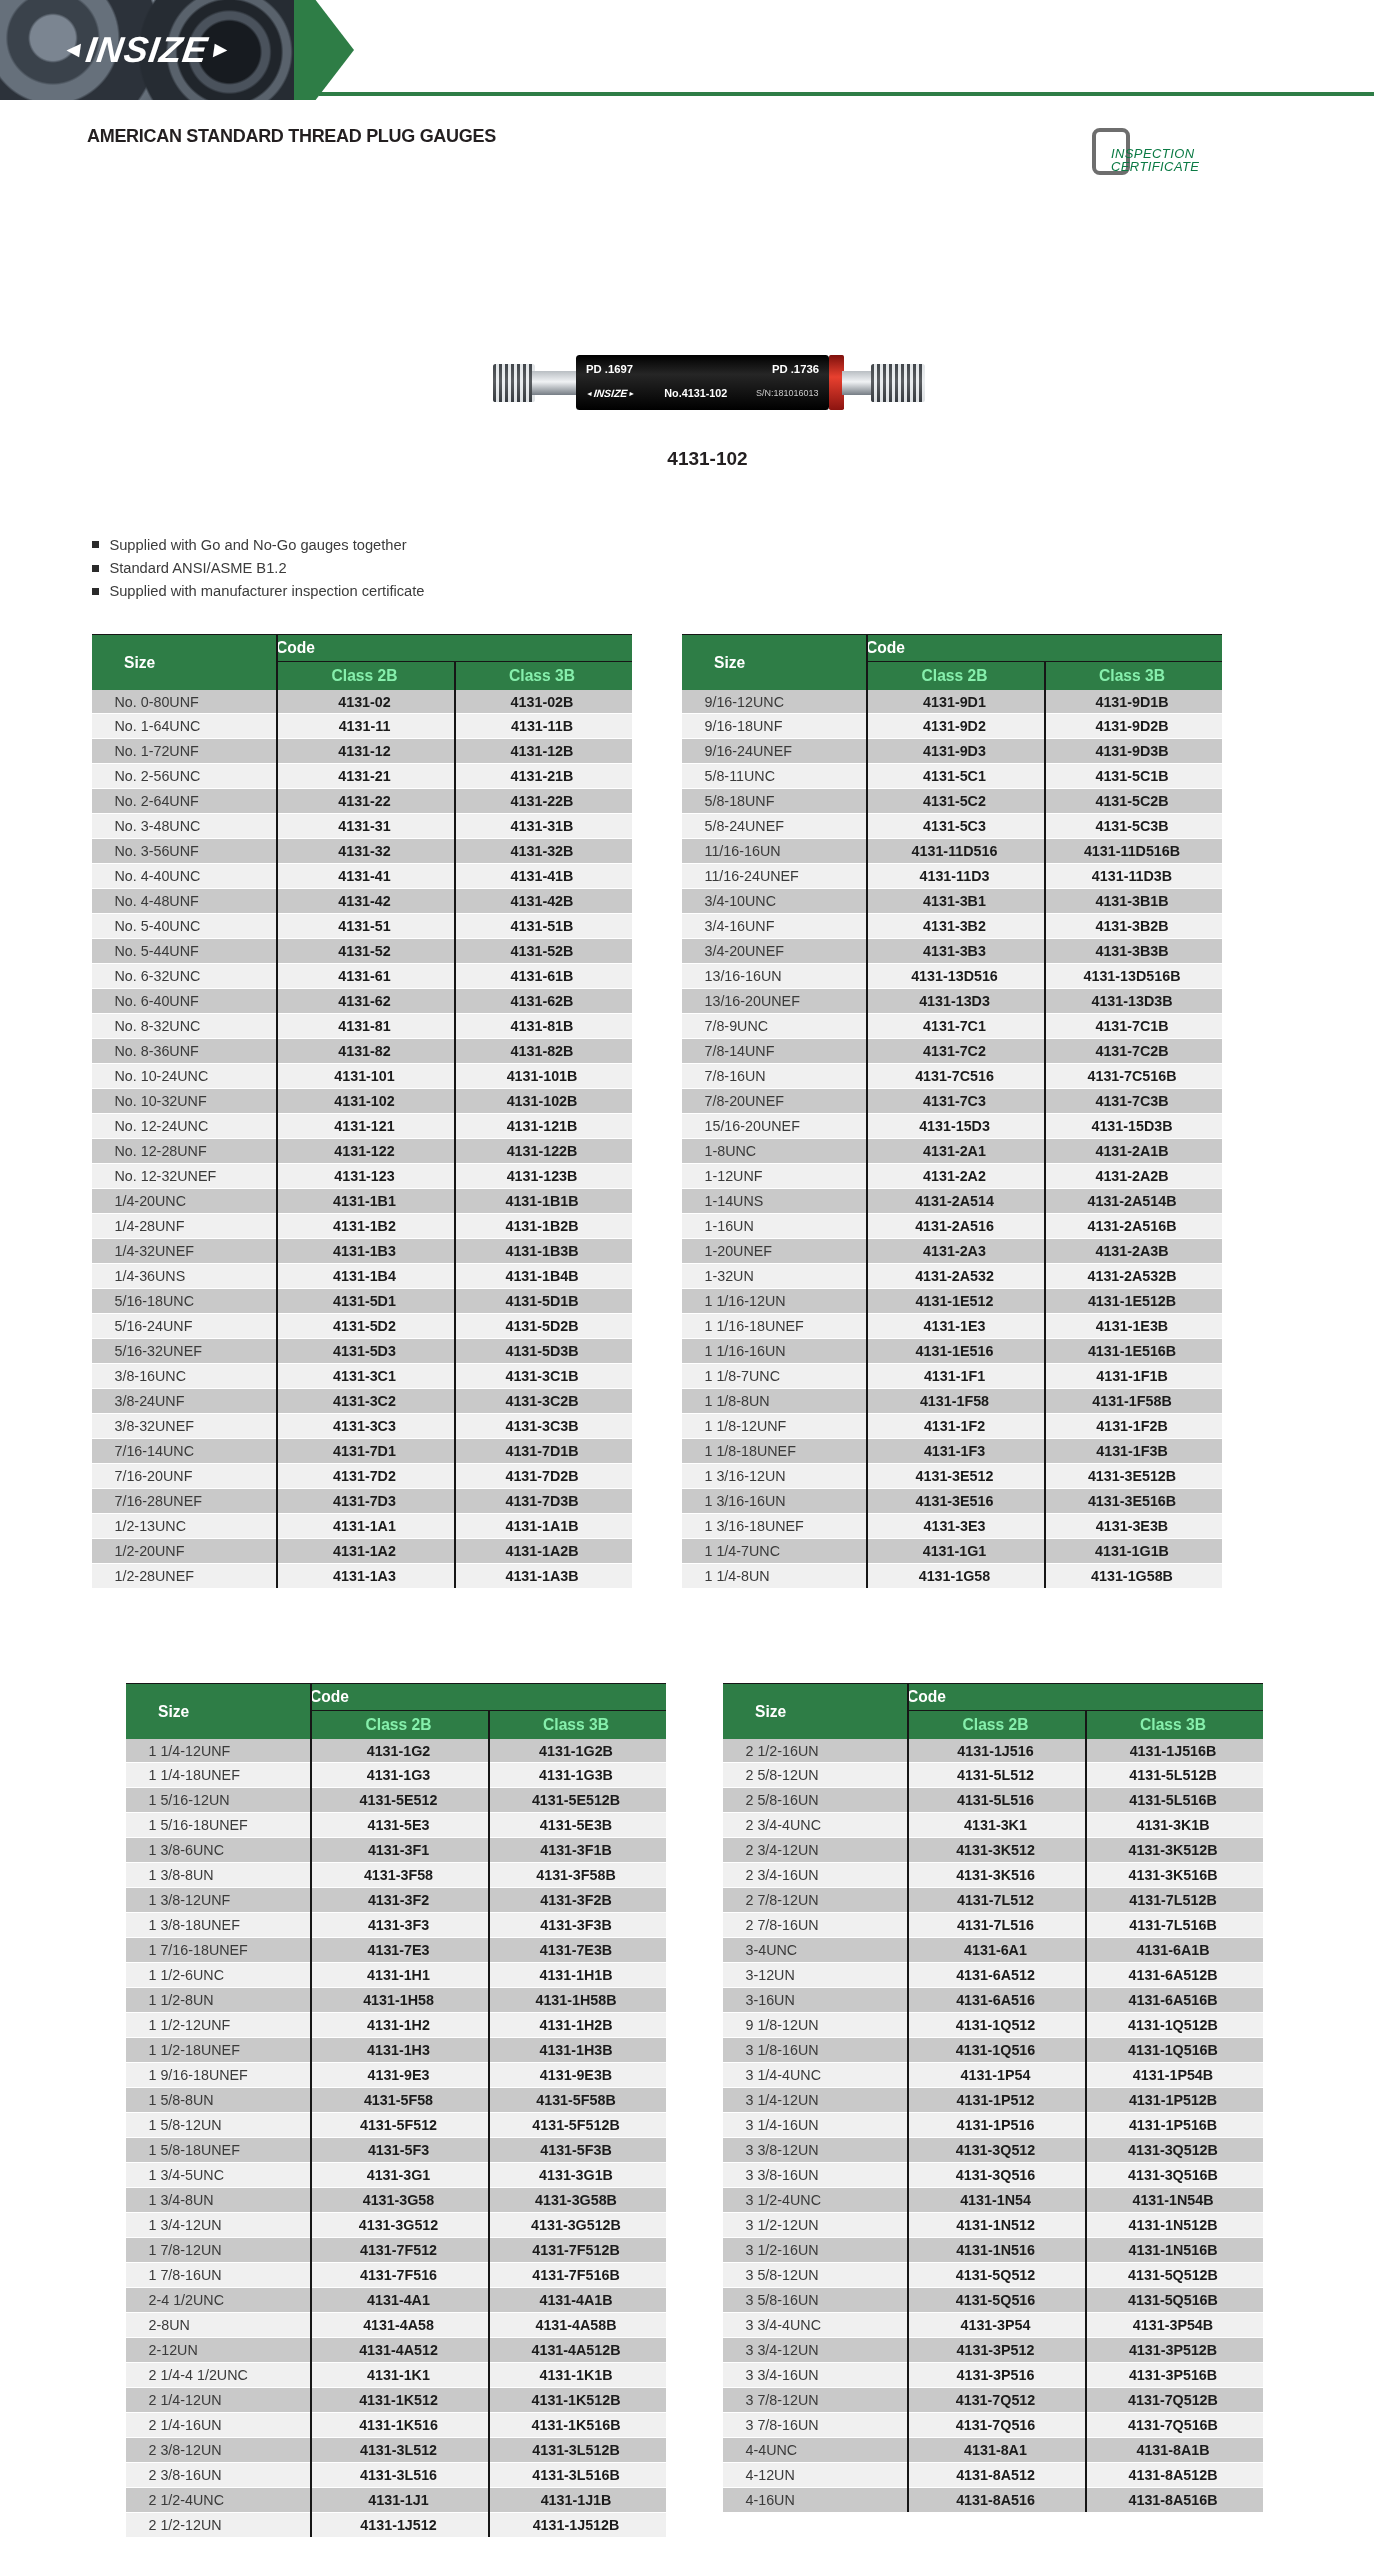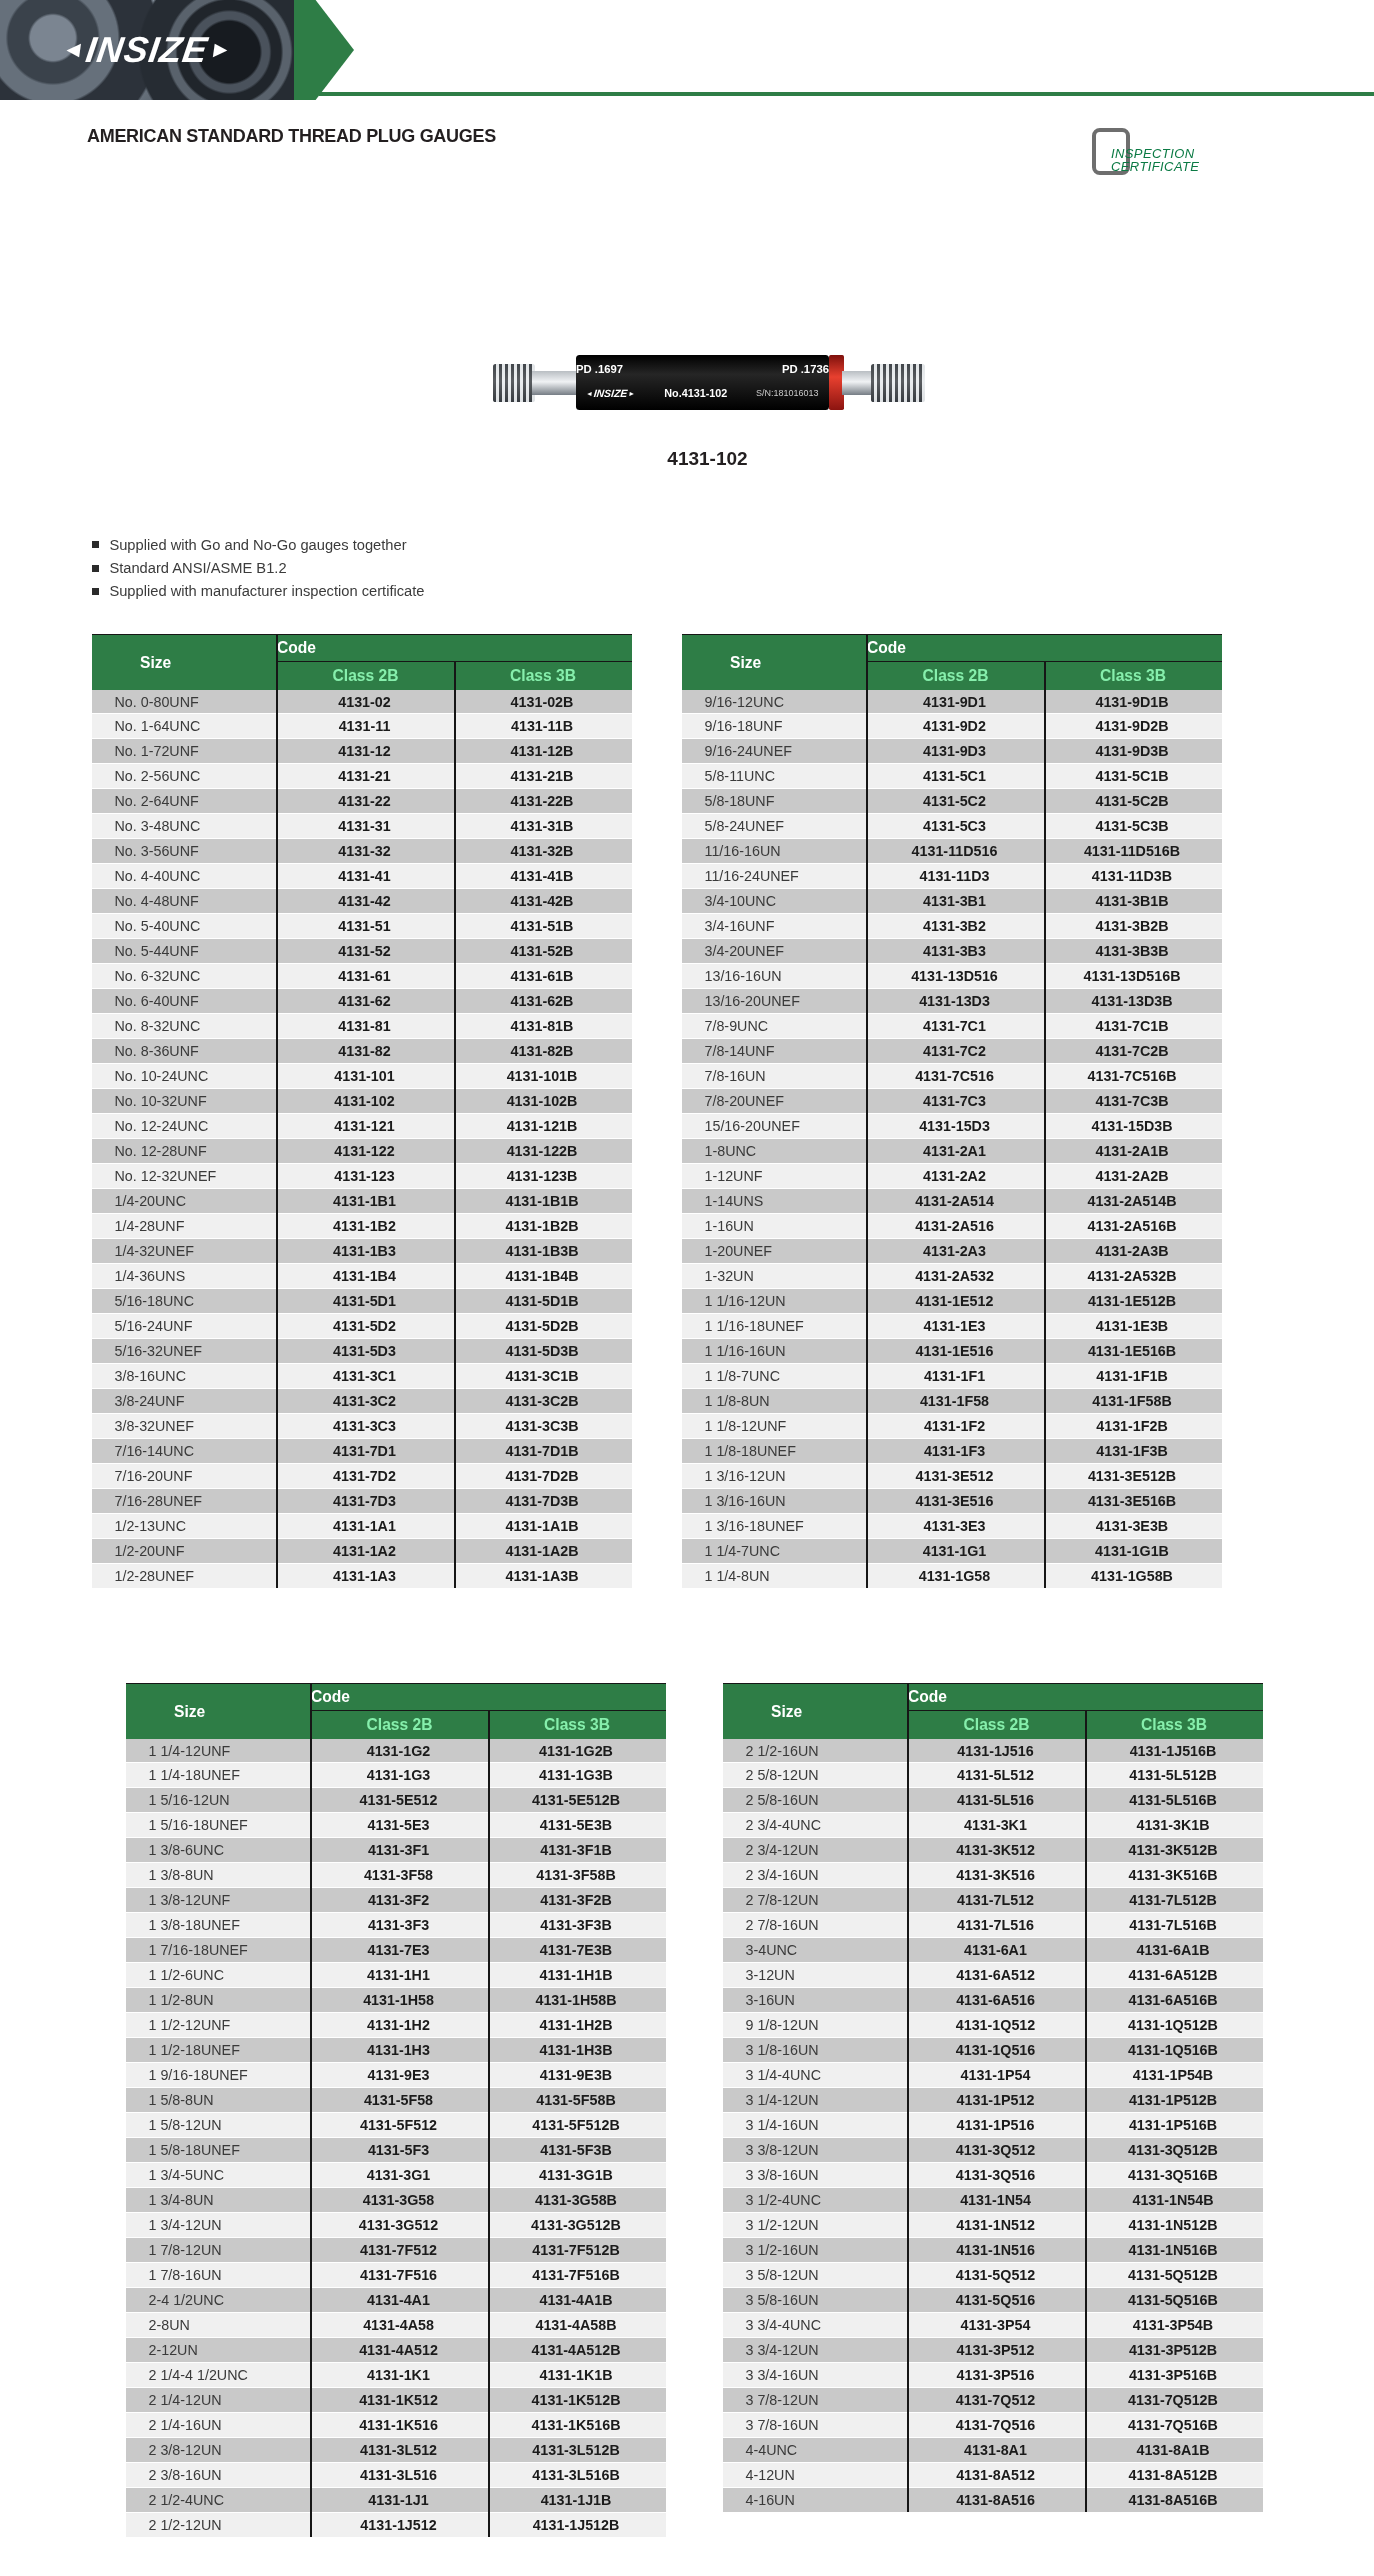--- a/index.html
+++ b/index.html
@@ -38,41 +38,41 @@
     background:
       repeating-linear-gradient(90deg, rgba(40,44,48,.75) 0 2.6px, rgba(235,238,240,.9) 2.6px 6px),
       linear-gradient(#8d939a,#eef0f2 45%,#62686f);}
   .thread.left{left:3.5px;width:42px;}
   .thread.right{left:382px;width:54px;}
   .shaft{position:absolute;top:15.6px;height:24px;background:linear-gradient(#b9bec3,#f0f2f4 45%,#767d85);}
   .shaft.left{left:43px;width:46px;}
   .shaft.right{left:353px;width:30px;}
   .gauge-body{position:absolute;left:87px;top:0;width:253px;height:55px;border-radius:3.5px;
     background:linear-gradient(#000 0,#262626 35%,#000 100%);color:#fff;}
-  .gb-row1{position:absolute;left:0;top:7.8px;width:100%;padding:0 0;display:flex;justify-content:space-between;
+  .gb-row1{position:absolute;left:0;top:7.8px;width:100%;padding:0 10px;display:flex;justify-content:space-between;
     font-size:11.3px;font-weight:bold;}
   .gb-row2{position:absolute;left:0;top:32px;width:100%;padding:0 10.4px;display:flex;align-items:center;justify-content:space-between;}
   .mini-logo{display:flex;align-items:center;gap:0.9px;font-style:italic;font-weight:bold;transform:skewX(-6deg);}
   .mini-logo .arrow{font-size:7px;font-style:normal;}
   .mini-logo .word{font-size:10.4px;}
   .gb-no{font-size:10.8px;font-weight:bold;}
   .gb-sn{font-size:9px;color:#c9c9c9;}
   .red-band{position:absolute;left:340px;top:0;width:14.7px;height:55px;border-radius:1.7px;
     background:linear-gradient(#7e100c,#e8402f 40%,#8c1410);}
   .gauge-caption{position:absolute;left:489px;top:448px;width:437px;text-align:center;
     font-size:19px;font-weight:bold;color:#231f20;}
   
   .features{position:absolute;left:92px;top:533px;}
   .feature{display:flex;align-items:center;height:23.4px;font-size:14.7px;color:#3b3b3b;}
   .bullet-sq{width:7px;height:7px;background:#2b2b2b;margin-right:10.4px;flex:0 0 auto;}
   
   .gtable{position:absolute;width:540px;border-top:1.7px solid #161616;}
   .gt-head{display:flex;height:55px;background:var(--green);}
-  .gt-size-h{width:184px;display:flex;align-items:center;padding-left:40px;
-    color:#fff;font-weight:bold;font-size:15.6px;margin-left:8px;}
+  .gt-size-h{width:184px;display:flex;align-items:center;padding-left:32px;
+    color:#fff;font-weight:bold;font-size:15.6px;}
   .gt-code-h{width:356px;}
   .gt-code-label{height:27px;line-height:25px;text-align:left;color:#fff;font-weight:bold;font-size:15.6px;
     border-bottom:1.7px solid #161616;}
   .gt-class-row{display:flex;height:28.6px;}
   .gt-class-row>div{text-align:center;line-height:28.6px;color:#86efac;font-weight:bold;font-size:15.6px;}
   .gt-class-row>div:first-child{width:177px;}
   .gt-class-row>div:last-child{width:178px;}
   .gt-row{display:flex;height:25px;border-top:1.7px solid #fff;}
   .gt-row:first-child{border-top:none;height:23.4px;}
   .gt-row:nth-child(odd){background:var(--row-dark);}

